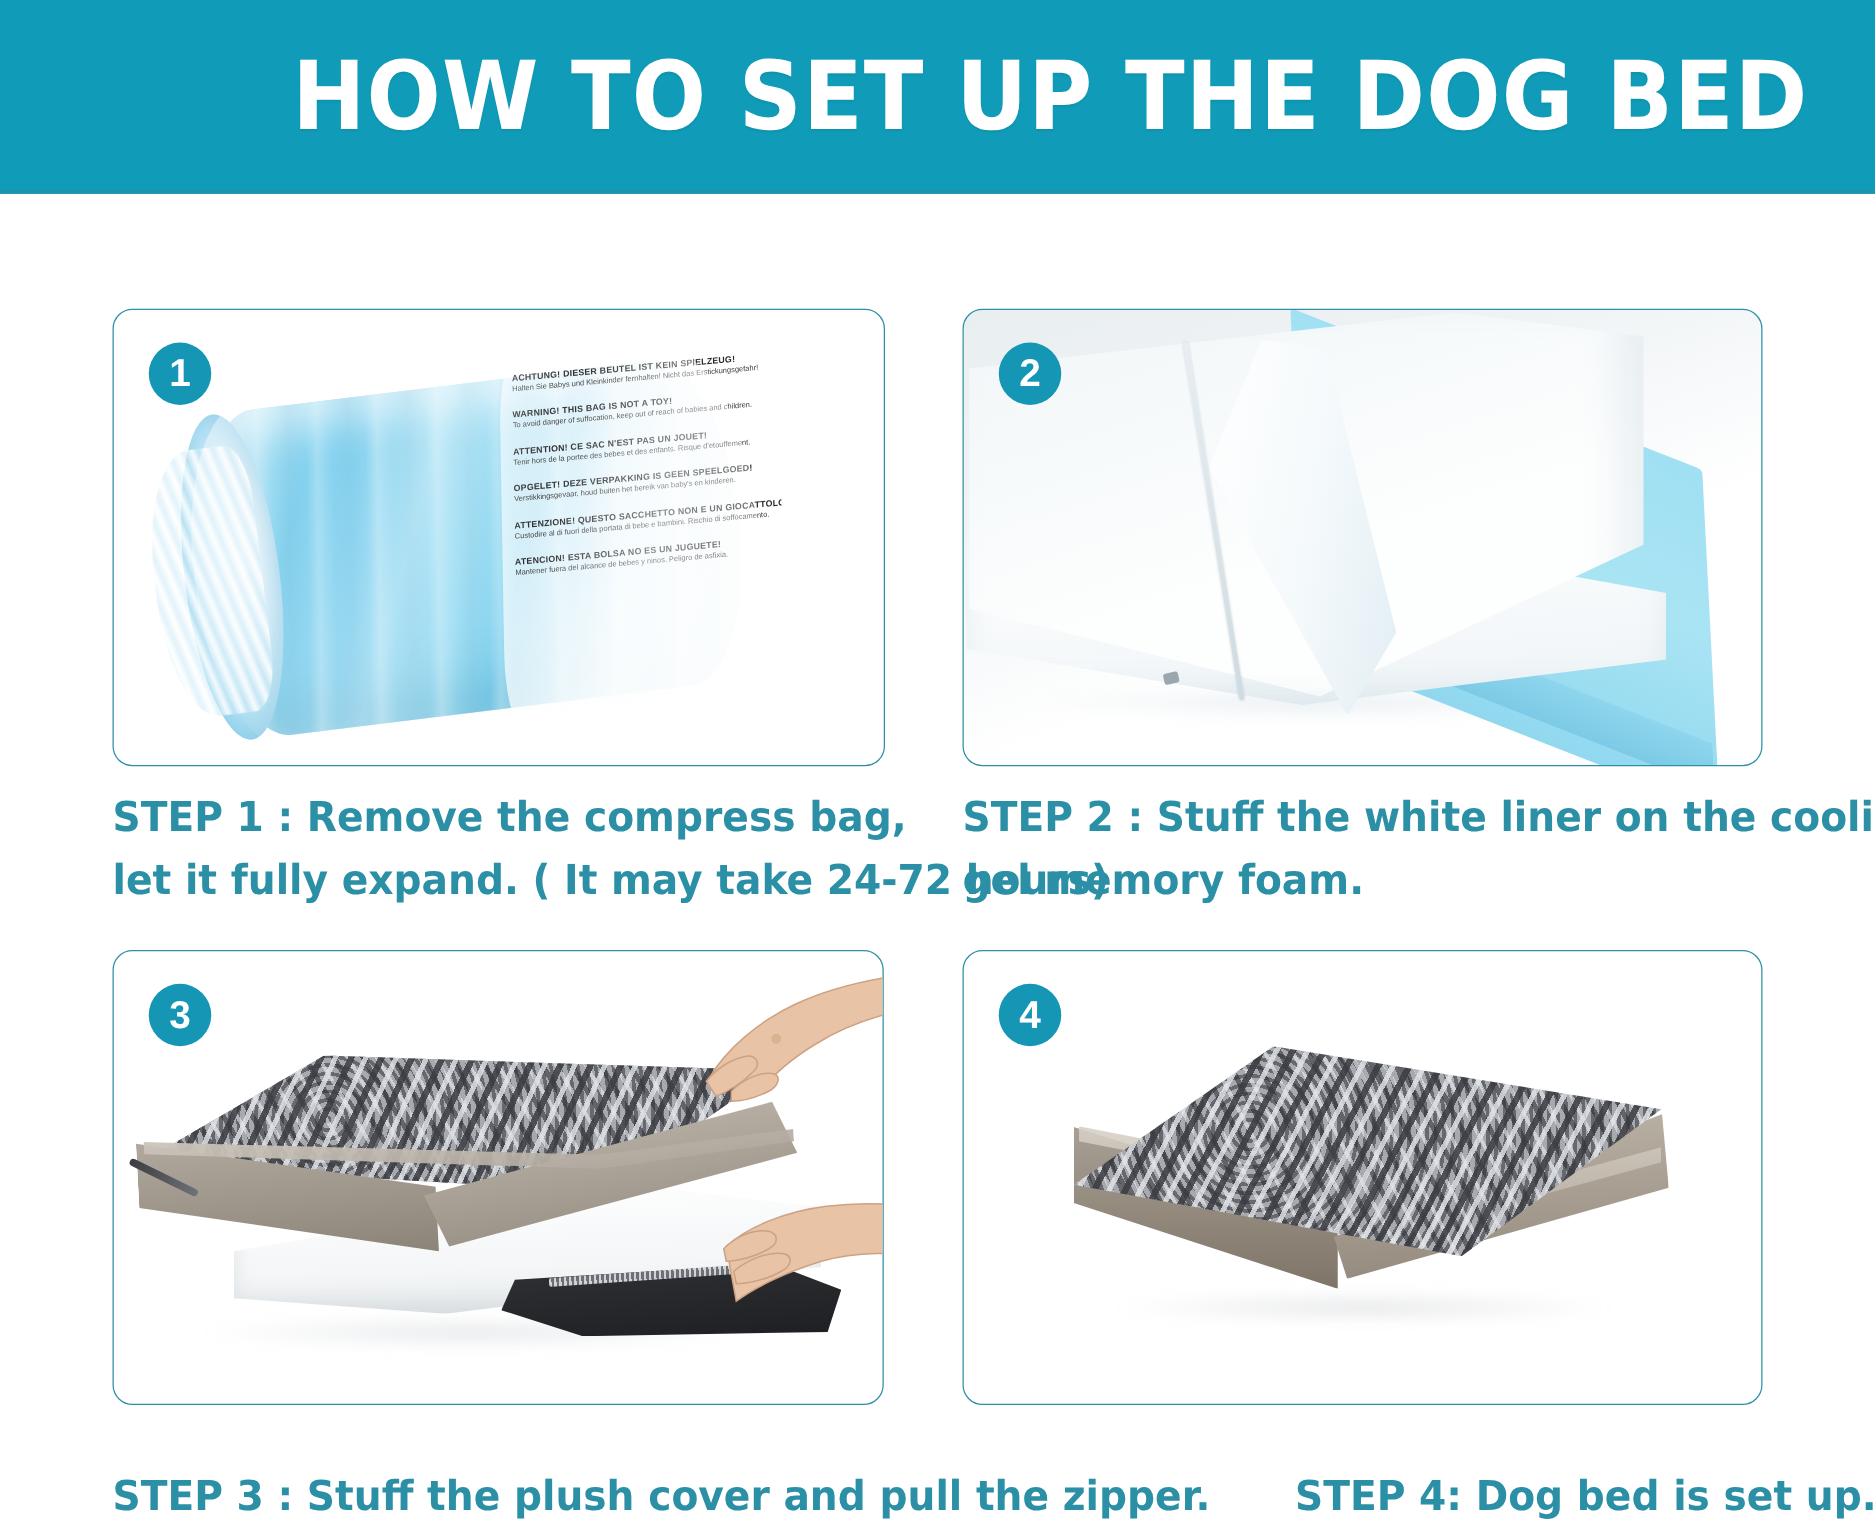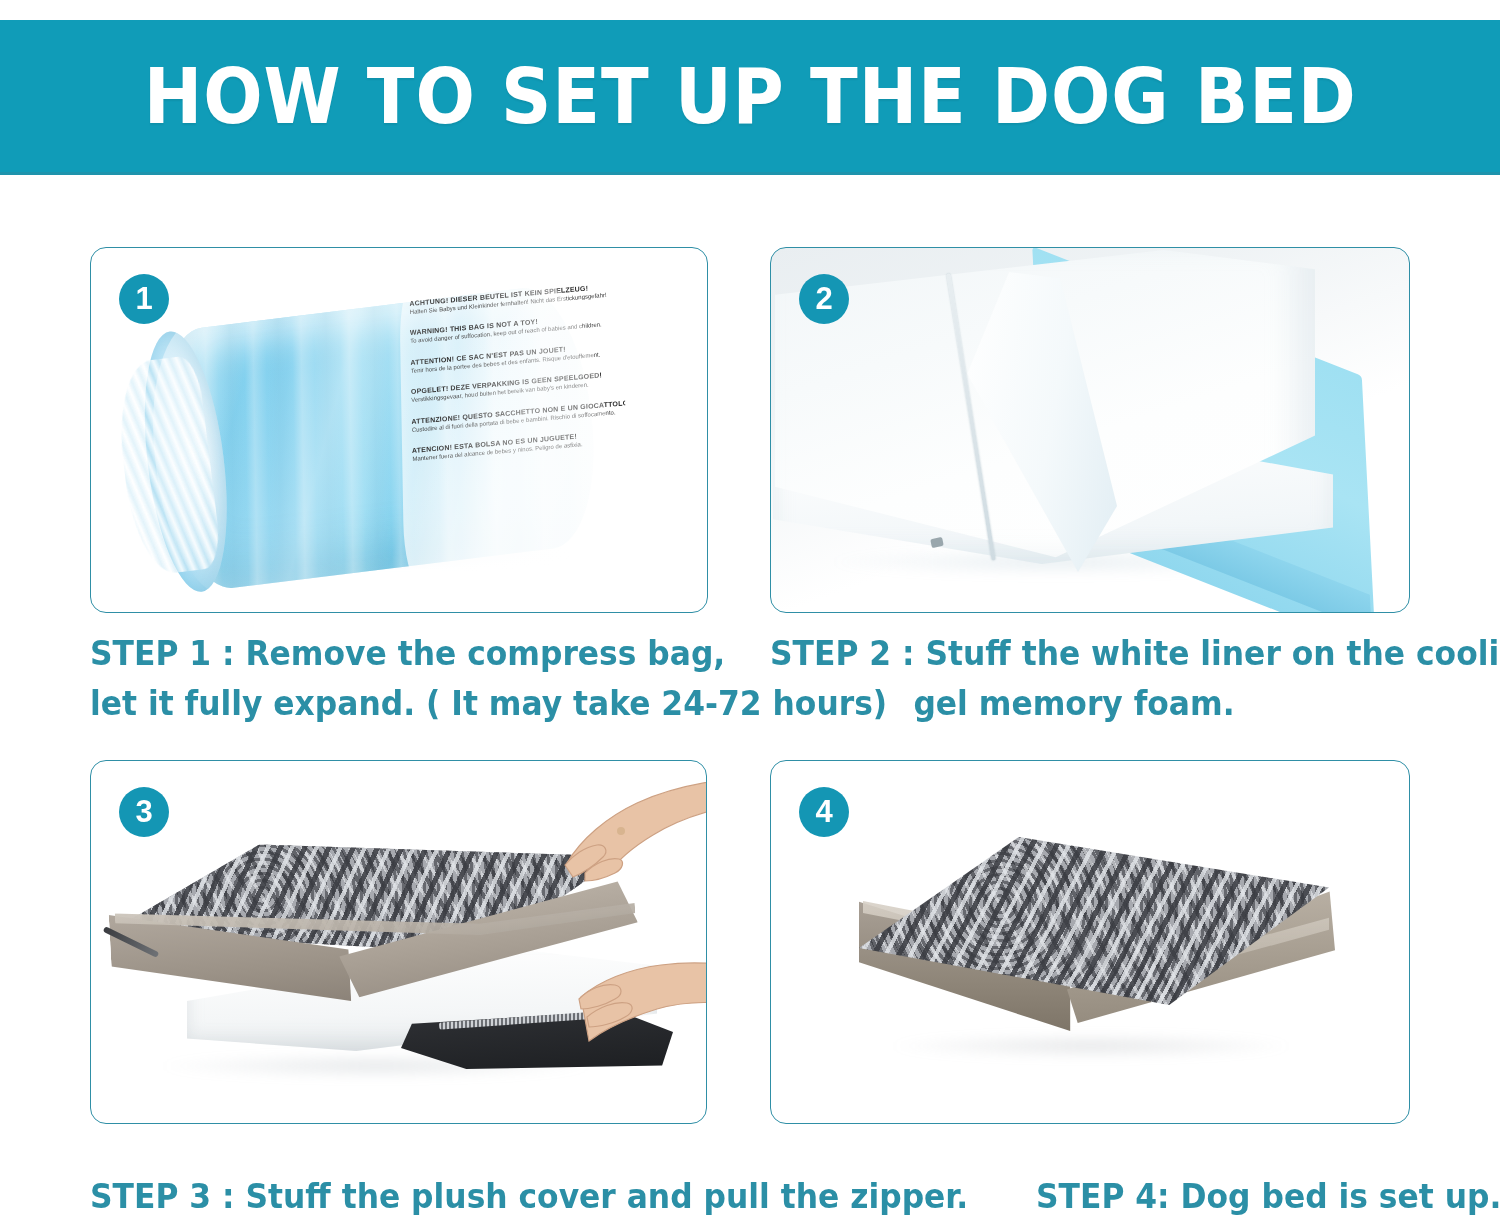--- a/index.html
+++ b/index.html
@@ -18,22 +18,21 @@
   
   .banner {
     position: absolute;
     left: 0; top: 0;
     width: 1500px;
     height: 152px;
     background: #109CB8;
     border-bottom: 3px solid #1E93AC;
     display: flex;
     align-items: center;
-    justify-content: center;
-    margin-top: 20px;
+    justify-content: flex-end;
   }
   .banner-title {
     color: #ffffff;
     font-family: "Liberation Sans Narrow", "DejaVu Sans", sans-serif;
     font-weight: bold;
     font-size: 76px;
     letter-spacing: 1px;
     transform: scaleX(0.92);
     white-space: nowrap;
     text-shadow: 0 2px 2px rgba(0,0,0,0.07);
@@ -90,21 +89,21 @@
   .caption {
     color: #2B8FA6;
     font-family: "Liberation Sans Narrow", "DejaVu Sans", sans-serif;
     font-weight: bold;
     font-size: 33px;
     line-height: 50px;
     transform: scaleX(0.95);
     transform-origin: left center;
     white-space: nowrap;
   }
-  .caption-block { margin-top: 16px; text-align: center; }
+  .caption-block { margin-top: 16px; }
   .caption-row {
     position: absolute;
     left: 90px;
     top: 1172px;
     width: 1360px;
     display: flex;
     gap: 22px;
   }
 
   

